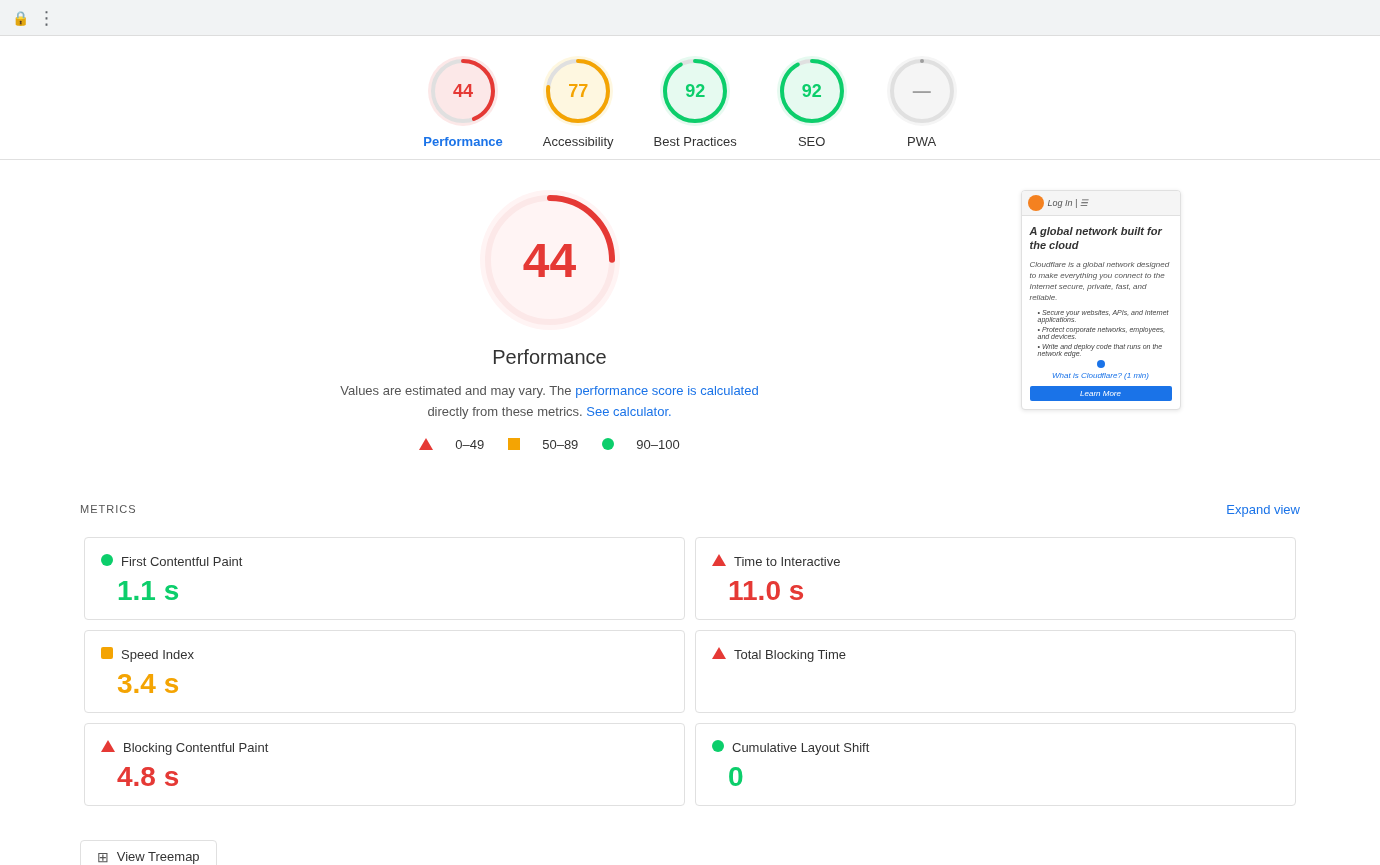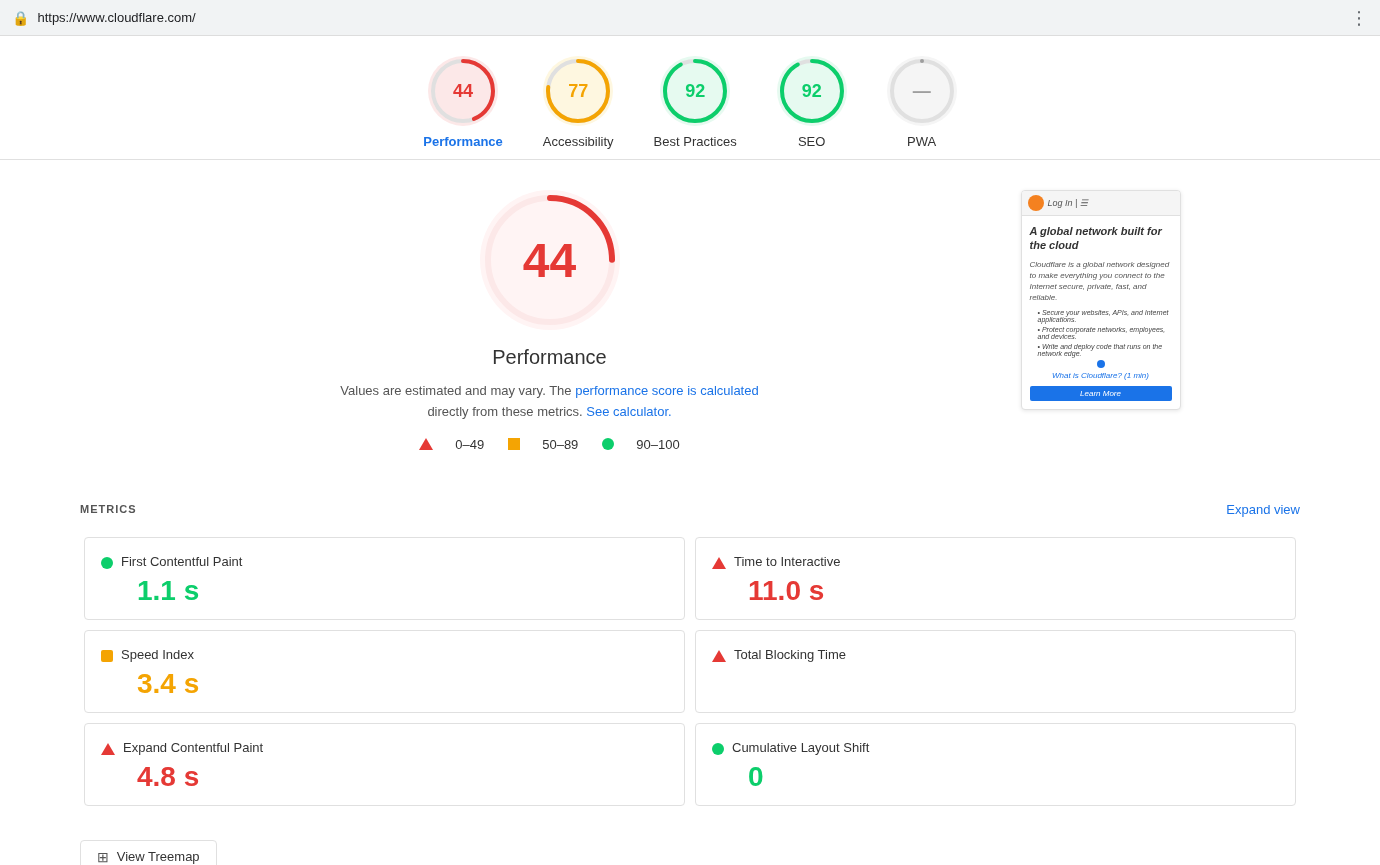--- a/index.html
+++ b/index.html
@@ -116,47 +116,47 @@
       border-radius: 2px; text-align: center; width: 100%;
     }
 
     
     .metrics-section { padding: 0 80px 20px; }
     .metrics-header {
       display: flex; justify-content: space-between; align-items: center;
       margin-bottom: 16px;
     }
     .metrics-label {
-      font-size: 11px; font-weight: bold; color: #555; letter-spacing: 1px;
+      font-size: 11px; font-weight: normal; color: #555; letter-spacing: 1px;
     }
     .expand-view { font-size: 13px; color: #1a73e8; cursor: pointer; }
 
     .metrics-grid {
       display: grid; grid-template-columns: 1fr 1fr; gap: 2px;
     }
     .metric-card {
       border: 1px solid #e0e0e0; border-radius: 4px; padding: 16px 16px 12px;
       margin: 4px;
     }
-    .metric-header { display: flex; align-items: flex-end; gap: 8px; margin-bottom: 6px; }
+    .metric-header { display: flex; align-items: flex-start; gap: 8px; margin-bottom: 6px; }
     .metric-indicator {
       width: 12px; height: 12px; border-radius: 50%; flex-shrink: 0;
     }
     .metric-indicator.triangle {
       width: 0; height: 0; background: transparent;
       border-left: 7px solid transparent;
       border-right: 7px solid transparent;
       border-bottom: 12px solid #e53935;
       border-radius: 0;
     }
     .metric-indicator.square {
       border-radius: 2px;
     }
     .metric-name { font-size: 13px; color: #333; }
-    .metric-value { font-size: 28px; font-weight: bold; margin-left: 36px; }
+    .metric-value { font-size: 28px; font-weight: bold; margin-left: 16px; }
     .metric-value.red { color: #e53935; }
     .metric-value.green { color: #0cce6b; }
     .metric-value.orange { color: #f4a403; }
 
     
     .treemap-section { padding: 10px 80px; }
     .treemap-btn {
       display: flex; align-items: center; gap: 8px;
       border: 1px solid #e0e0e0; border-radius: 4px;
       padding: 8px 16px; font-size: 13px; color: #333; cursor: pointer;
@@ -168,21 +168,20 @@
     .score-ring { fill: none; stroke-width: 4; stroke-linecap: round; }
     .score-ring-bg { fill: none; stroke: #e0e0e0; stroke-width: 4; }
     .big-ring { fill: none; stroke-width: 6; stroke-linecap: round; }
     .big-ring-bg { fill: none; stroke: #fce8e8; stroke-width: 6; }
   </style>
 </head>
 <body>
 
 <div class="browser-bar">
   <span class="lock-icon">🔒</span>
-  <span class="url">https://www.cloudflare.com/</span>
   <span class="more-icon">⋮</span>
 </div>
 
 <div class="score-tabs" id="score-tabs-container">
 <div class="score-tab active">
     <div class="score-circle" style="background:#fce8e8;">
       <svg width="70" height="70" viewBox="0 0 70 70">
         <circle class="score-ring-bg" cx="35" cy="35" r="30"></circle>
         <circle class="score-ring" cx="35" cy="35" r="30" stroke="#e53935" stroke-dasharray="82.93804605477054 188.49555921538757" stroke-dashoffset="0" transform="rotate(-90 35 35)"></circle>
       </svg>
@@ -329,21 +328,21 @@
   </div>
       <div class="metric-card">
     <div class="metric-header">
       <div class="metric-indicator triangle"></div>
       <span class="metric-name">Total Blocking Time</span>
     </div>
   </div>
       <div class="metric-card">
     <div class="metric-header">
       <div class="metric-indicator triangle"></div>
-      <span class="metric-name">Expand Contentful Paint</span>
+      <span class="metric-name">Blocking Contentful Paint</span>
     </div>
     <div class="metric-value red">4.8 s</div>
   </div>
       <div class="metric-card">
     <div class="metric-header">
       <div class="metric-indicator" style="background:#0cce6b;"></div>
       <span class="metric-name">Cumulative Layout Shift</span>
     </div>
     <div class="metric-value green">0</div>
   </div>

